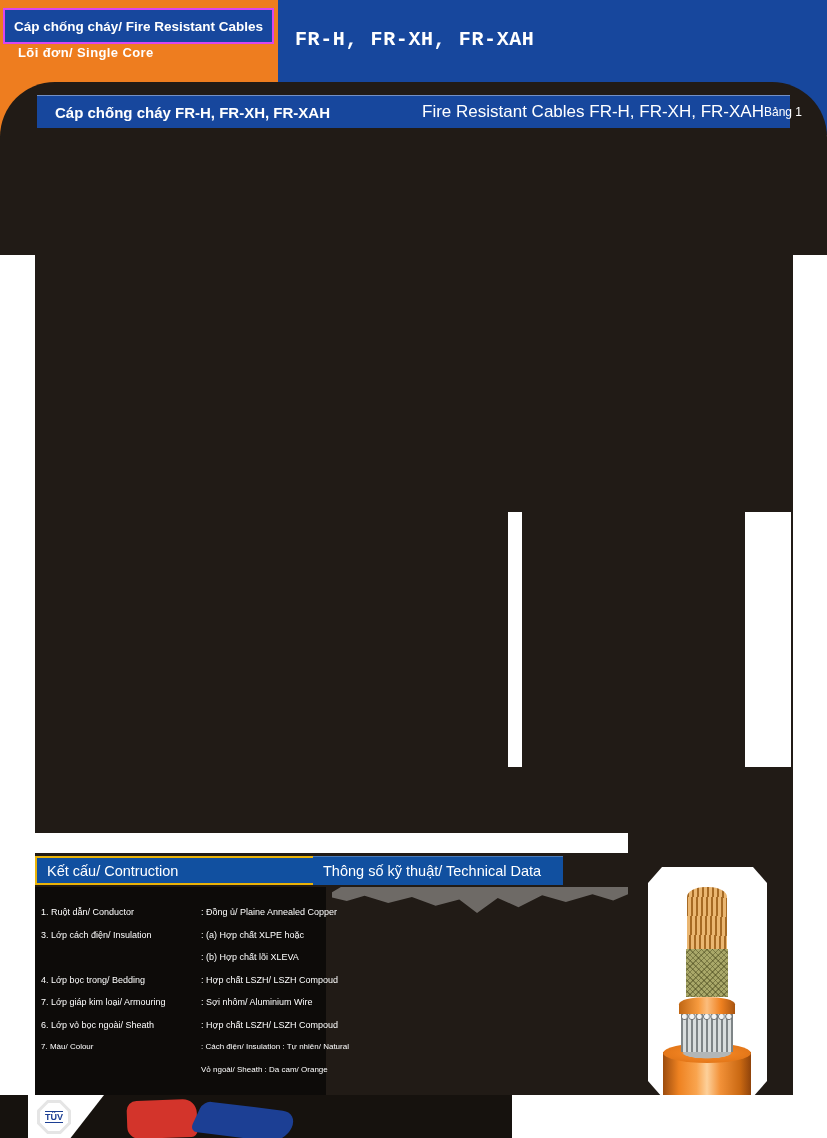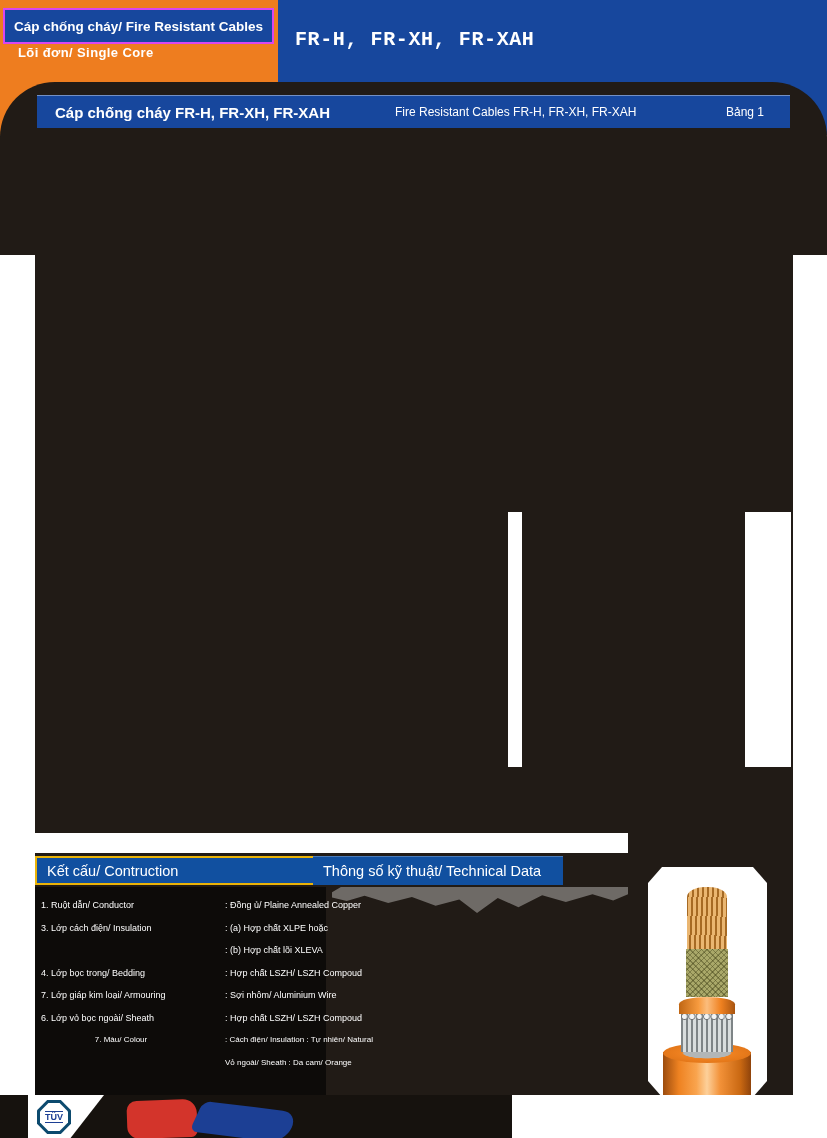--- a/index.html
+++ b/index.html
@@ -19,43 +19,43 @@
   
   .black-main{left:0;top:82px;width:827px;height:1013px;background:#211b16;
               border-radius:55px 55px 0 0;}
   .margin-left{left:0;top:255px;width:35px;height:840px;background:#fff;}
   .margin-right{left:793px;top:255px;width:34px;height:883px;background:#fff;}
 
   .table-bar{left:37px;top:95px;width:753px;height:33px;background:#17479d;
              border-top:1px solid rgba(255,255,255,.4);box-sizing:border-box;
              display:flex;align-items:center;color:#fff;}
   .tb-vi{margin-left:18px;font-size:15px;font-weight:bold;white-space:nowrap;text-align:center;}
-  .tb-en{margin-left:65px;font-size:12px;white-space:nowrap;}
+  .tb-en{margin-left:92px;font-size:17px;white-space:nowrap;}
   .tb-badge{margin-left:auto;margin-right:26px;font-size:12px;white-space:nowrap;}
 
   .slot-a{left:508px;top:512px;width:14px;height:255px;background:#fff;}
   .slot-b{left:745px;top:512px;width:46px;height:255px;background:#fff;}
   .white-band{left:35px;top:833px;width:593px;height:20px;background:#fff;}
 
   
   .hdr{height:29px;background:#1150a0;color:#fff;font-size:14.5px;display:flex;
        align-items:center;padding-left:10px;box-sizing:border-box;white-space:nowrap;}
   .hdr-left{left:35px;top:856px;width:291px;border:2px solid #eab308;}
   .hdr-right{left:313px;top:856px;width:250px;border-top:1px solid rgba(255,255,255,.25);}
   .smudge{left:332px;top:887px;width:296px;height:26px;background:#6e6a66;
           clip-path:polygon(0 20%,3% 0,100% 0,100% 28%,95% 52%,88% 28%,79% 58%,71% 32%,
                             63% 78%,56% 42%,49% 100%,43% 48%,35% 72%,27% 38%,19% 62%,11% 34%,5% 54%,0 40%);}
 
   
   .cons-box{left:35px;top:887px;width:291px;height:210px;background:#0d0b09;
-            padding-top:7px;box-sizing:border-box;}
+            padding-top:14px;box-sizing:border-box;}
   .cons-row{display:flex;color:#fff;font-size:9px;line-height:22.5px;padding-left:6px;white-space:nowrap;}
   .cons-label{width:160px;flex:none;}
-  .cons-value{flex:1;margin-left:24px;}
-  .cons-row.tight{font-size:8px;text-align:center;}
+  .cons-value{flex:1;}
+  .cons-row.tight{font-size:8px;}
 
   
   .cable-panel{left:648px;top:867px;width:119px;height:230px;background:#fff;
                clip-path:polygon(14px 0,105px 0,119px 16px,119px 214px,105px 230px,14px 230px,0 214px,0 16px);}
   .cable-panel .abs{position:absolute;}
   .sheath{left:15px;top:185px;width:88px;height:45px;
           background:linear-gradient(90deg,#9c4c0e,#ee8221 18%,#f9a44e 38%,#fdd09a 50%,#f29138 65%,#c96812 88%,#8f430b);}
   .sheath::before{content:"";position:absolute;top:-9px;left:0;width:88px;height:20px;border-radius:50%;
           background:radial-gradient(ellipse at center,#b2b6b7 0 37%,#ef8120 40%,#d86d12 100%);}
   .armour{left:33px;top:147px;width:52px;height:38px;
@@ -71,21 +71,21 @@
                          repeating-linear-gradient(-45deg,rgba(55,55,15,.38) 0 1px,rgba(0,0,0,0) 1px 4px);}
   .strands{left:39px;top:20px;width:40px;height:62px;
         background:repeating-linear-gradient(93deg,#a66a24 0 2px,#eab671 2px 5px);
         border-radius:45% 45% 0 0/16% 16% 0 0;}
 
   
   .bottom-black{left:0;top:1095px;width:512px;height:43px;background:#16120e;}
   .bottom-white{left:512px;top:1095px;width:315px;height:43px;background:#fff;}
   .tuv-wedge{left:28px;top:1095px;width:76px;height:43px;background:#fff;
              clip-path:polygon(0 0,100% 0,56% 100%,0 100%);}
-  .tuv-badge{left:37px;top:1100px;width:34px;height:34px;background:#0c4a6e;
+  .tuv-badge{left:37px;top:1100px;width:34px;height:34px;background:#e5e5e5;
              clip-path:polygon(30% 0,70% 0,100% 30%,100% 70%,70% 100%,30% 100%,0 70%,0 30%);
              display:flex;align-items:center;justify-content:center;}
   .tuv-inner{width:28px;height:28px;background:#fff;
              clip-path:polygon(30% 0,70% 0,100% 30%,100% 70%,70% 100%,30% 100%,0 70%,0 30%);
              display:flex;align-items:center;justify-content:center;}
   .tuv-text{font-size:9px;font-weight:bold;color:#1c3f94;border-top:1px solid #1c3f94;
             border-bottom:1px solid #1c3f94;line-height:10px;}
   .logo-red{left:127px;top:1100px;width:70px;height:38px;background:#d3342b;
             border-radius:10px 14px 6px 12px;transform:rotate(-2deg);}
   .logo-blue{left:196px;top:1106px;width:96px;height:32px;background:#1c3f94;

